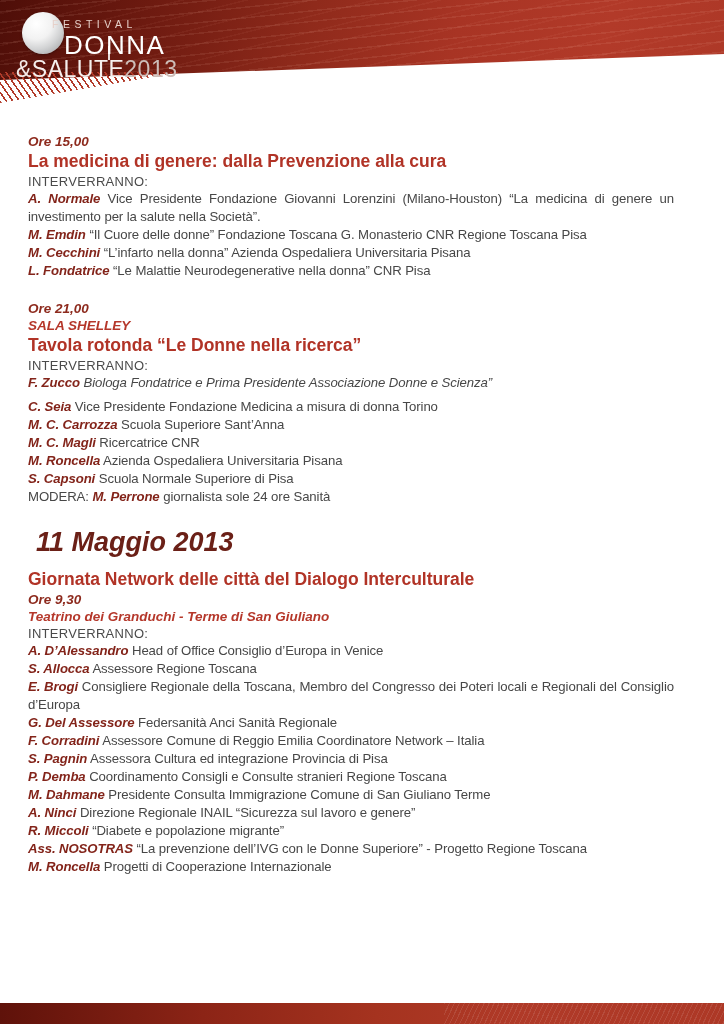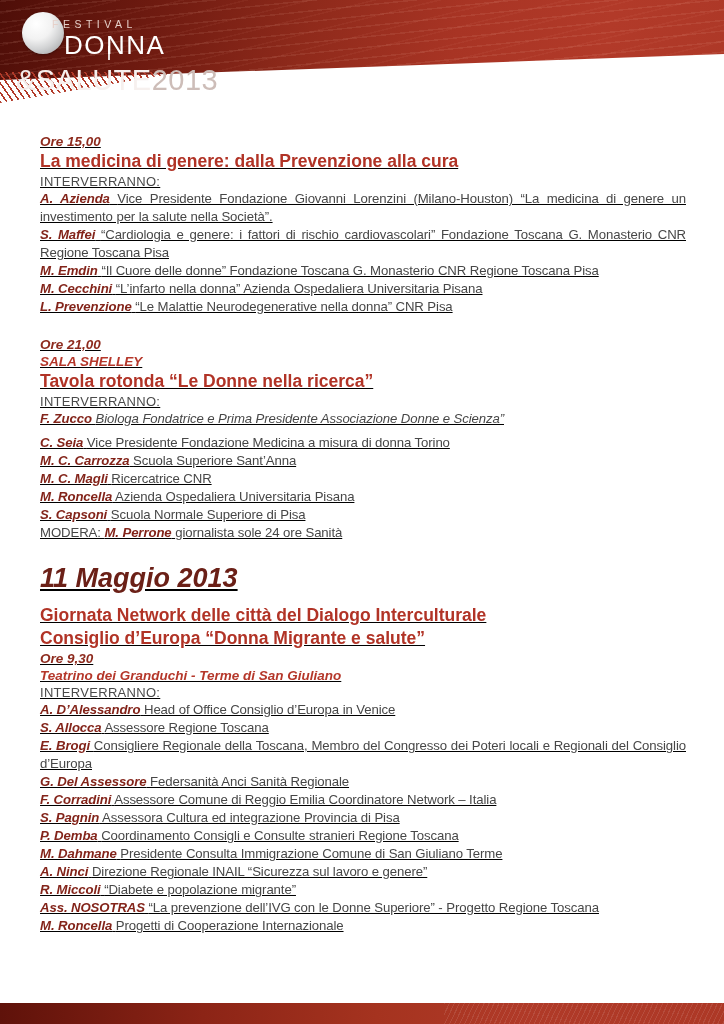--- a/index.html
+++ b/index.html
@@ -29,50 +29,50 @@
   }
   
   .logo{position:absolute;left:14px;top:6px;width:200px;height:80px;color:#fff;}
   .sphere{
     position:absolute;left:8px;top:6px;width:42px;height:42px;border-radius:50%;
     background:radial-gradient(circle at 34% 28%,#ffffff 0%,#f2f2f2 38%,#d2d3d4 62%,#a8a9ab 88%,#98999b 100%);
     box-shadow:0 1px 3px rgba(0,0,0,0.35);
   }
   .logo-festival{position:absolute;left:38px;top:12px;font-size:10.5px;letter-spacing:4.5px;color:#e6d0c9;}
   .logo-donna{position:absolute;left:50px;top:24px;font-size:26px;letter-spacing:1.5px;color:#ffffff;font-weight:400;}
-  .logo-salute{position:absolute;left:2px;top:50px;font-size:29px;letter-spacing:0.5px;font-weight:400;margin-top:8px;}
+  .logo-salute{position:absolute;left:2px;top:50px;font-size:23px;letter-spacing:0.5px;font-weight:400;}
   .logo-salute .amp{color:#f3ebe9;}
   .logo-salute .sal{color:#f6f0ee;}
   .logo-salute .yr{color:#cdbdb8;}
   .t-cross{position:absolute;left:94px;top:40px;width:2.4px;height:14px;background:rgba(255,255,255,0.85);}
   
   .footer{
     position:absolute;left:0;bottom:0;width:724px;height:21px;
     background:linear-gradient(90deg,#5f120a 0%,#8c2416 28%,#a5331f 52%,#b03a28 72%,#ad3826 100%);
   }
   .footer-hatch{
     position:absolute;right:0;bottom:0;width:280px;height:21px;
     background:repeating-linear-gradient(115deg,rgba(255,255,255,0.10) 0 1px,transparent 1px 4.5px);
   }
   
-  .content{position:absolute;left:40px;top:133px;width:646px;text-decoration:underline;}
+  .content{position:absolute;left:28px;top:133px;width:646px;}
   .event-section{margin:0 0 20px 0;}
   .sec-time{color:#8d2a1d;font-weight:bold;font-style:italic;font-size:13.5px;line-height:17px;}
   .sec-venue{color:#b5372a;font-weight:bold;font-style:italic;font-size:13.5px;line-height:17px;}
   .sec-title{color:#b13326;font-weight:bold;font-size:17.5px;line-height:23px;}
   .sec-intro{color:#4a4a4a;font-size:13px;line-height:17px;letter-spacing:0.3px;}
   .entry{
     margin:0;color:#474747;font-size:13.2px;line-height:18px;
     text-align:justify;letter-spacing:-0.1px;
   }
   .entry .name{color:#83241a;font-weight:bold;font-style:italic;}
   .entry .prefix{color:#474747;}
   .entry.italic .role{font-style:italic;}
   .day-heading{
-    margin:10px 0 10px 0;color:#6b2017;font-weight:bold;font-style:italic;
+    margin:10px 0 10px 8px;color:#6b2017;font-weight:bold;font-style:italic;
     font-size:27px;line-height:32px;
   }
 </style>
 </head>
 <body>
 
 <div class="banner"></div>
 <div class="banner-lines"></div>
 <div class="banner-hatch"></div>
 
@@ -82,43 +82,41 @@
   <div class="logo-donna">DONNA</div>
   <div class="logo-salute"><span class="amp">&amp;</span><span class="sal">SALUTE</span><span class="yr">2013</span></div>
   <div class="t-cross"></div>
 </div>
 
 <main class="content">
     <section class="event-section">
       <div class="sec-time">Ore 15,00</div>
       <div class="sec-title">La medicina di genere: dalla Prevenzione alla cura</div>
       <div class="sec-intro">INTERVERRANNO:</div>
-      <p class="entry"><span class="name">A. Azienda</span> <span class="role">Vice Presidente Fondazione Giovanni Lorenzini (Milano-Houston) “La medicina di genere un investimento per la salute nella Società”.</span></p>
-      <p class="entry"><span class="name">S. Maffei</span> <span class="role">“Cardiologia e genere: i fattori di rischio cardiovascolari” Fondazione Toscana G. Monasterio CNR Regione Toscana Pisa</span></p>
+      <p class="entry"><span class="name">A. Normale</span> <span class="role">Vice Presidente Fondazione Giovanni Lorenzini (Milano-Houston) “La medicina di genere un investimento per la salute nella Società”.</span></p>
       <p class="entry"><span class="name">M. Emdin</span> <span class="role">“Il Cuore delle donne” Fondazione Toscana G. Monasterio CNR Regione Toscana Pisa</span></p>
       <p class="entry"><span class="name">M. Cecchini</span> <span class="role">“L’infarto nella donna” Azienda Ospedaliera Universitaria Pisana</span></p>
-      <p class="entry"><span class="name">L. Prevenzione</span> <span class="role">“Le Malattie Neurodegenerative nella donna” CNR Pisa</span></p>
+      <p class="entry"><span class="name">L. Fondatrice</span> <span class="role">“Le Malattie Neurodegenerative nella donna” CNR Pisa</span></p>
     </section>
     <section class="event-section">
       <div class="sec-time">Ore 21,00</div>
       <div class="sec-venue">SALA SHELLEY</div>
       <div class="sec-title">Tavola rotonda “Le Donne nella ricerca”</div>
       <div class="sec-intro">INTERVERRANNO:</div>
       <p class="entry italic" style="margin-bottom: 6px;"><span class="name">F. Zucco</span> <span class="role">Biologa Fondatrice e Prima Presidente Associazione Donne e Scienza”</span></p>
       <p class="entry"><span class="name">C. Seia</span> <span class="role">Vice Presidente Fondazione Medicina a misura di donna Torino</span></p>
       <p class="entry"><span class="name">M. C. Carrozza</span> <span class="role">Scuola Superiore Sant’Anna</span></p>
       <p class="entry"><span class="name">M. C. Magli</span> <span class="role">Ricercatrice CNR</span></p>
       <p class="entry"><span class="name">M. Roncella</span> <span class="role">Azienda Ospedaliera Universitaria Pisana</span></p>
       <p class="entry"><span class="name">S. Capsoni</span> <span class="role">Scuola Normale Superiore di Pisa</span></p>
       <p class="entry"><span class="prefix">MODERA: </span><span class="name">M. Perrone</span> <span class="role">giornalista sole 24 ore Sanità</span></p>
     </section>
     <h2 class="day-heading">11 Maggio 2013</h2>
     <section class="event-section">
       <div class="sec-title">Giornata Network delle città del Dialogo Interculturale</div>
-      <div class="sec-title">Consiglio d’Europa “Donna Migrante e salute”</div>
       <div class="sec-time">Ore 9,30</div>
       <div class="sec-venue">Teatrino dei Granduchi - Terme di San Giuliano</div>
       <div class="sec-intro">INTERVERRANNO:</div>
       <p class="entry"><span class="name">A. D’Alessandro</span> <span class="role">Head of Office Consiglio d’Europa in Venice</span></p>
       <p class="entry"><span class="name">S. Allocca</span> <span class="role">Assessore Regione Toscana</span></p>
       <p class="entry"><span class="name">E. Brogi</span> <span class="role">Consigliere Regionale della Toscana, Membro del Congresso dei Poteri locali e Regionali del Consiglio d’Europa</span></p>
       <p class="entry"><span class="name">G. Del Assessore</span> <span class="role">Federsanità Anci Sanità Regionale</span></p>
       <p class="entry"><span class="name">F. Corradini</span> <span class="role">Assessore Comune di Reggio Emilia Coordinatore Network – Italia</span></p>
       <p class="entry"><span class="name">S. Pagnin</span> <span class="role">Assessora Cultura ed integrazione Provincia di Pisa</span></p>
       <p class="entry"><span class="name">P. Demba</span> <span class="role">Coordinamento Consigli e Consulte stranieri Regione Toscana</span></p>

